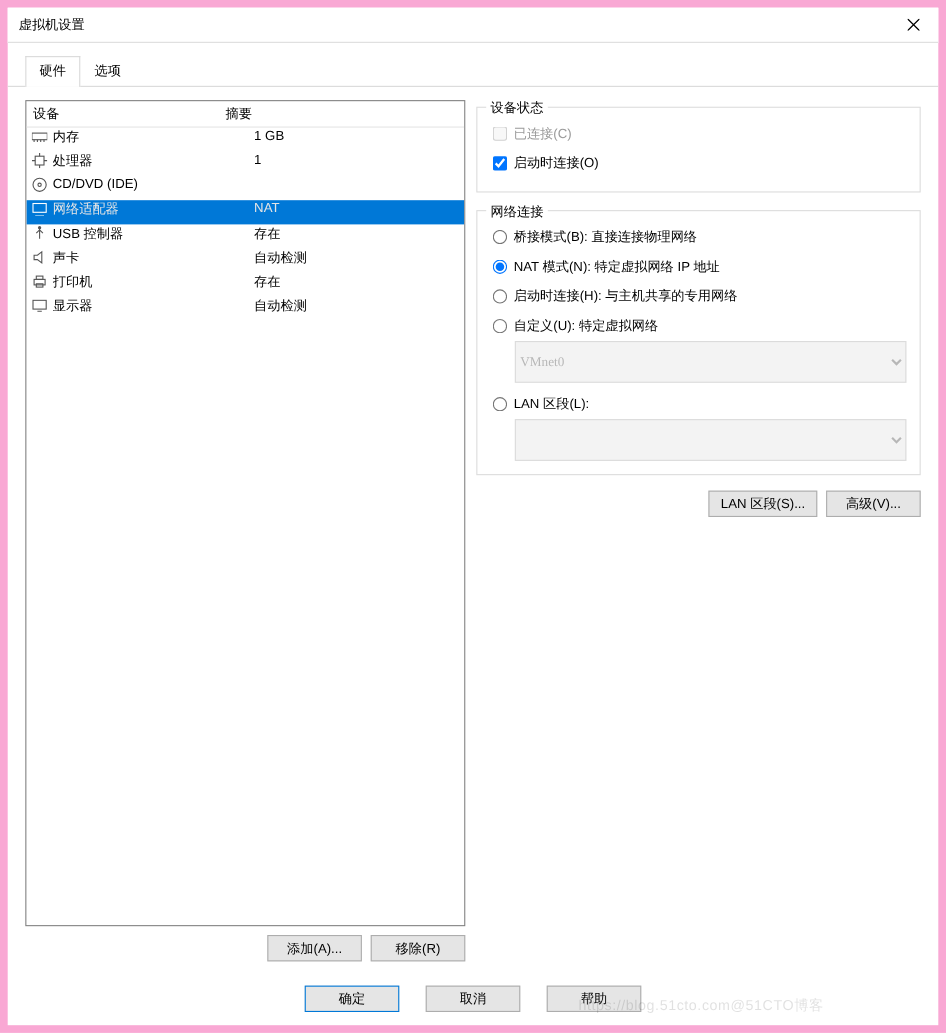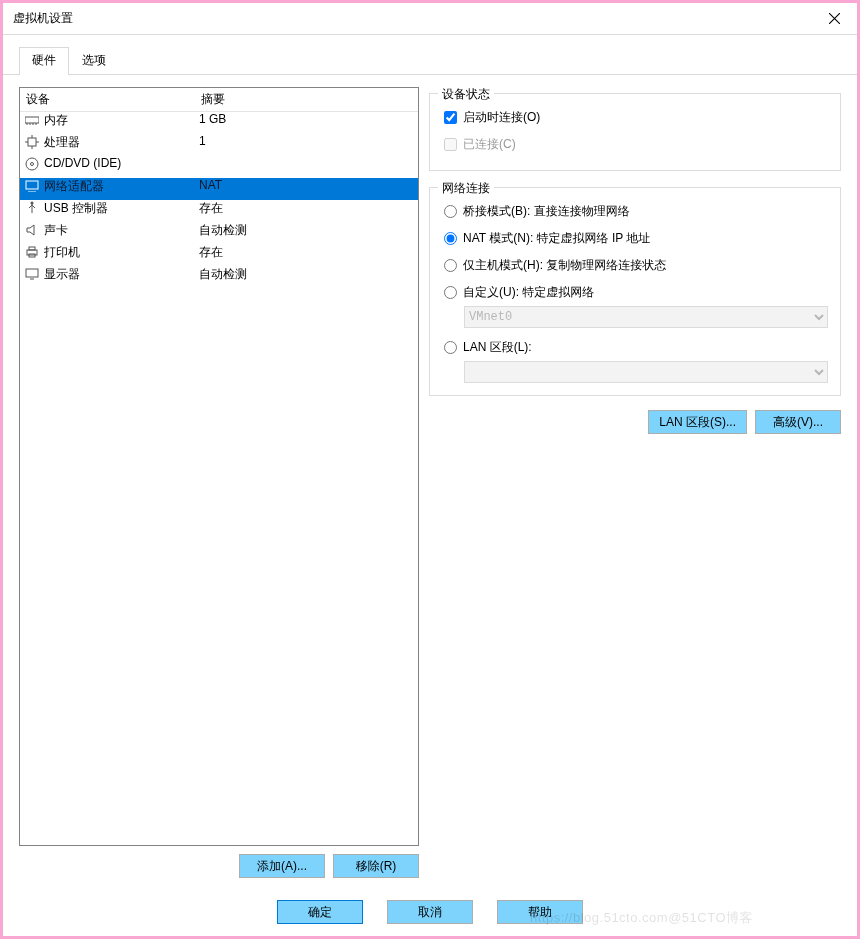--- a/index.html
+++ b/index.html
@@ -6,21 +6,21 @@
   body {
     margin: 0;
     font-family: "Microsoft YaHei", "Segoe UI", sans-serif;
     font-size: 12px;
     background: #fff;
     color: #000;
   }
   .window {
     width: 860px;
     height: 939px;
-    border: 3px solid #f9a8d4;
+    border: 7px solid #f9a8d4;
     display: flex;
     flex-direction: column;
     position: relative;
     background: #fff;
   }
   .titlebar {
     height: 32px;
     background: #fff;
     display: flex;
     align-items: center;
@@ -79,35 +79,35 @@
     font-size: 12px;
   }
   .list-header .col { padding: 3px 6px; }
   .list-header .col1 { width: 175px; }
   .row {
     display: flex;
     align-items: flex-start;
     height: 22px;
     padding-left: 4px;
   }
-  .row.selected { background: #0078d7; color: #0f172a; }
+  .row.selected { background: #0078d7; color: #e5e5e5; }
   .row .icon { width: 16px; height: 16px; display: flex; align-items: center; justify-content: center; margin-right: 4px; }
   .row .col1 { width: 155px; white-space: nowrap; overflow: hidden; text-overflow: ellipsis; }
-  .row .col2 { flex: 1; white-space: nowrap; overflow: hidden; text-overflow: ellipsis; }
+  .row .col2 { flex: 1; white-space: nowrap; overflow: hidden; text-overflow: ellipsis; margin-left: 28px; }
   .left-buttons {
     display: flex;
     justify-content: flex-end;
     gap: 8px;
     padding-top: 8px;
   }
   .btn {
     min-width: 86px;
     height: 24px;
     border: 1px solid #adadad;
-    background: #7dd3fc;
+    background: #e5e5e5;
     cursor: pointer;
     font-family: inherit;
     font-size: 12px;
     padding: 0 10px;
   }
   .right-panel {
     flex: 1;
     display: flex;
     flex-direction: column;
     gap: 10px;
@@ -134,24 +134,24 @@
   }
   .sub-row { padding-left: 22px; }
   .radio-row input[type="radio"],
   .check-row input[type="checkbox"] {
     width: 13px; height: 13px; margin: 0;
   }
   .disabled-text { color: #9a9a9a; }
   select.combo {
     width: calc(100% - 22px);
     margin-left: 22px;
-    height: 22px;
+    height: 38px;
     border: 1px solid #ccc;
     background: #efefef;
-    font-family: Liberation Mono, monospace;
+    font-family: Liberation Serif, serif;
     font-size: 12px;
   }
   .combo.disabled { color: #9a9a9a; background: #efefef; pointer-events: none; }
   .right-buttons {
     display: flex;
     justify-content: flex-end;
     gap: 8px;
     padding: 4px 0;
   }
   .bottom-bar {
@@ -287,43 +287,43 @@
         <button class="btn">添加(A)...</button>
         <button class="btn">移除(R)</button>
       </div>
     </div>
 
     <div class="right-panel">
 
       <div class="groupbox">
         <div class="groupbox-label">设备状态</div>
         <div class="check-row">
+          <input type="checkbox" disabled="" style="">
+          <span class="disabled-text">已连接(C)</span>
+        </div>
+        <div class="check-row">
           <input type="checkbox" checked="" style="">
           <span>启动时连接(O)</span>
-        </div>
-        <div class="check-row">
-          <input type="checkbox" disabled="" style="">
-          <span class="disabled-text">已连接(C)</span>
         </div>
       </div>
 
       <div class="groupbox">
         <div class="groupbox-label">网络连接</div>
 
         <div class="radio-row">
           <input type="radio" name="netmode" style="">
           <span>桥接模式(B): 直接连接物理网络</span>
         </div>
         <div class="radio-row">
           <input type="radio" name="netmode" checked="" style="">
           <span>NAT 模式(N): 特定虚拟网络 IP 地址</span>
         </div>
         <div class="radio-row">
           <input type="radio" name="netmode" style="">
-          <span>仅主机模式(H): 复制物理网络连接状态</span>
+          <span>启动时连接(H): 与主机共享的专用网络</span>
         </div>
         <div class="radio-row">
           <input type="radio" name="netmode" style="">
           <span>自定义(U): 特定虚拟网络</span>
         </div>
         <select class="combo disabled" disabled="">
           <option>VMnet0</option>
         </select>
         <div class="radio-row" style="margin-top:6px;">
           <input type="radio" name="netmode" style="">

